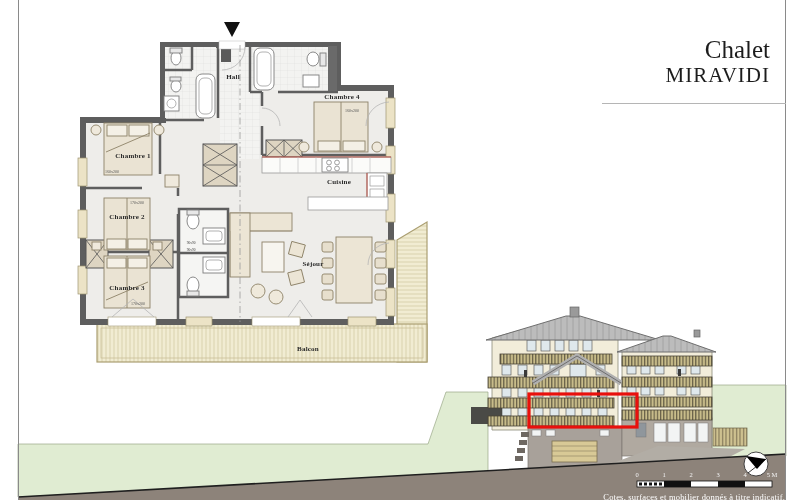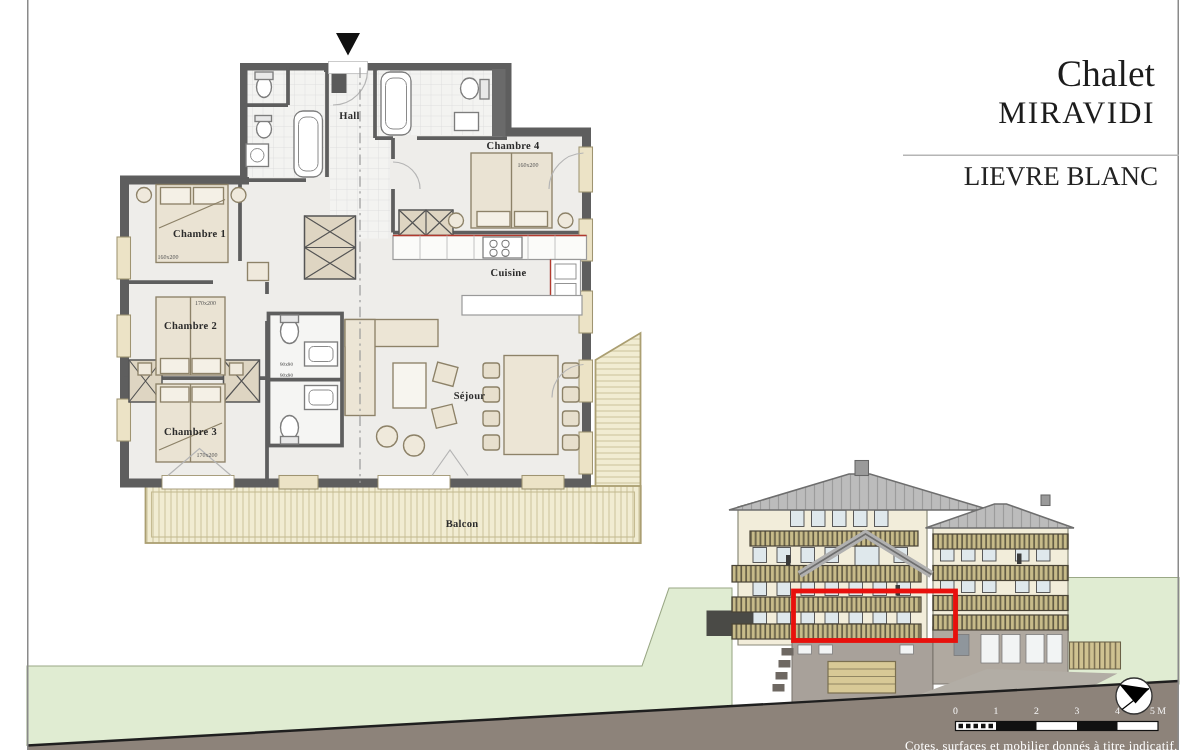--- a/index.html
+++ b/index.html
@@ -343,21 +343,20 @@
 </svg>
 
   <div class="border-line" style="left:18px"></div>
   <div class="border-line" style="left:785px"></div>
 
   <div id="titleblock">
     <div id="title-line1">Chalet</div>
     <div id="title-line2">MIRAVIDI</div>
   </div>
   <div id="title-sep"></div>
-  <div id="subtitle">LIEVRE BLANC</div>
 
   <span class="lbl room" style="left:233px;top:77px">Hall</span>
   <span class="lbl room" style="left:133px;top:156px">Chambre 1</span>
   <span class="lbl dim" style="left:112px;top:171px">160x200</span>
   <span class="lbl room" style="left:127px;top:217px">Chambre 2</span>
   <span class="lbl dim" style="left:137px;top:202px">170x200</span>
   <span class="lbl room" style="left:127px;top:288px">Chambre 3</span>
   <span class="lbl dim" style="left:138px;top:303px">170x200</span>
   <span class="lbl room" style="left:342px;top:97px">Chambre 4</span>
   <span class="lbl dim" style="left:352px;top:110px">160x200</span>

